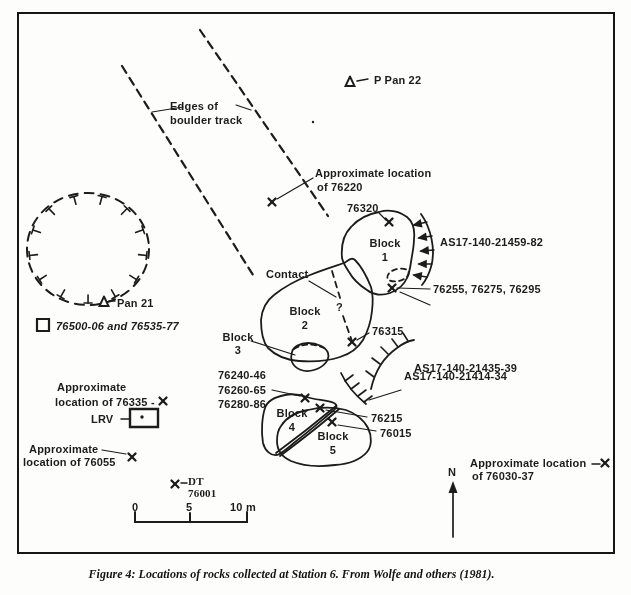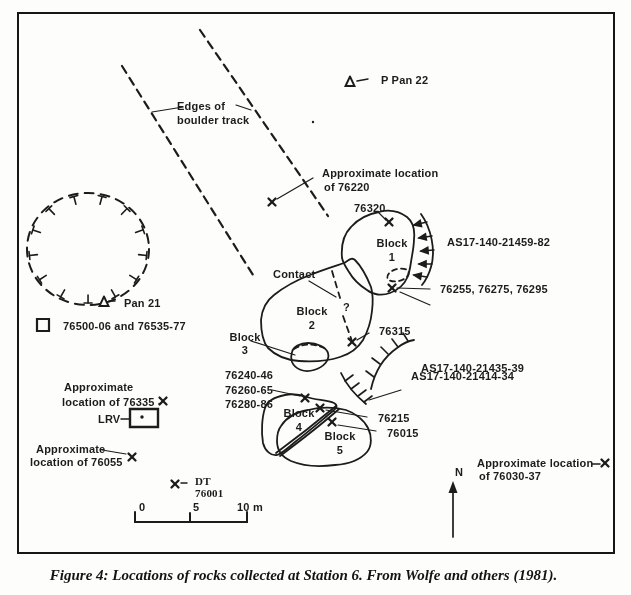--- a/index.html
+++ b/index.html
@@ -2,26 +2,26 @@
 <html><head>
 <meta charset="utf-8">
 <style>
   html,body{margin:0;padding:0;background:#e8e8e4;}
   #stage{position:relative;width:631px;height:595px;background:#fdfdfb;overflow:hidden;
          font-family:"Liberation Sans", sans-serif;color:#1c1c1c;}
   #frame{position:absolute;left:17px;top:12px;width:598px;height:542px;
          border:2px solid #161616;box-sizing:border-box;}
   svg{position:absolute;left:0;top:0;}
   .lbl{position:absolute;font-size:11px;font-weight:700;letter-spacing:0.2px;
-       line-height:13px;white-space:pre-line;color:#1c1c1c;margin-left:7px;}
+       line-height:13px;white-space:pre-line;color:#1c1c1c;}
   .blk{text-align:center;line-height:14px;}
   .b3{line-height:13px;}
-  .cap{position:absolute;left:16px;top:567px;width:575px;text-align:center;
+  .cap{position:absolute;left:4px;top:567px;width:575px;text-align:center;
        font-family:"Liberation Serif", serif;font-style:italic;font-weight:700;
-       font-size:15px;color:#141414;}
+       font-size:12px;color:#141414;}
   .q{font-size:11px;}
   path,line,ellipse,rect,polyline{vector-effect:non-scaling-stroke;}
 </style>
 </head>
 <body>
 
 <div id="stage">
   <div id="frame"></div>
 
   <svg width="631" height="595" viewBox="0 0 631 595" stroke="#1c1c1c" fill="none" stroke-linecap="round">
@@ -200,21 +200,21 @@
 
     <path stroke-width="2" d="M135,512 L135,522 L247,522 L247,512 M190,513 L190,522"></path>
 
     <circle cx="313" cy="122" r="1.2" fill="#1c1c1c" stroke="none"></circle>
   </svg>
 
   <div class="lbl" style="left:170px;top:99px;width:86px;line-height:14px;">Edges of
 boulder track</div>
   <div class="lbl" style="left:374px;top:74px;">P Pan 22</div>
   <div class="lbl" style="left:117px;top:297px;">Pan 21</div>
-  <div class="lbl" style="left:56px;top:320px;">76500-06 and 76535-77</div>
+  <div class="lbl" style="left:56px;top:320px;font-style:italic;">76500-06 and 76535-77</div>
 
   <div class="lbl" style="left:315px;top:167px;">Approximate location</div>
   <div class="lbl" style="left:317px;top:181px;">of 76220</div>
 
   <div class="lbl" style="left:347px;top:202px;">76320</div>
   <div class="lbl blk" style="left:362px;top:236px;width:46px;">Block
 1</div>
   <div class="lbl" style="left:440px;top:236px;">AS17-140-21459-82</div>
   <div class="lbl" style="left:433px;top:283px;">76255, 76275, 76295</div>
 

